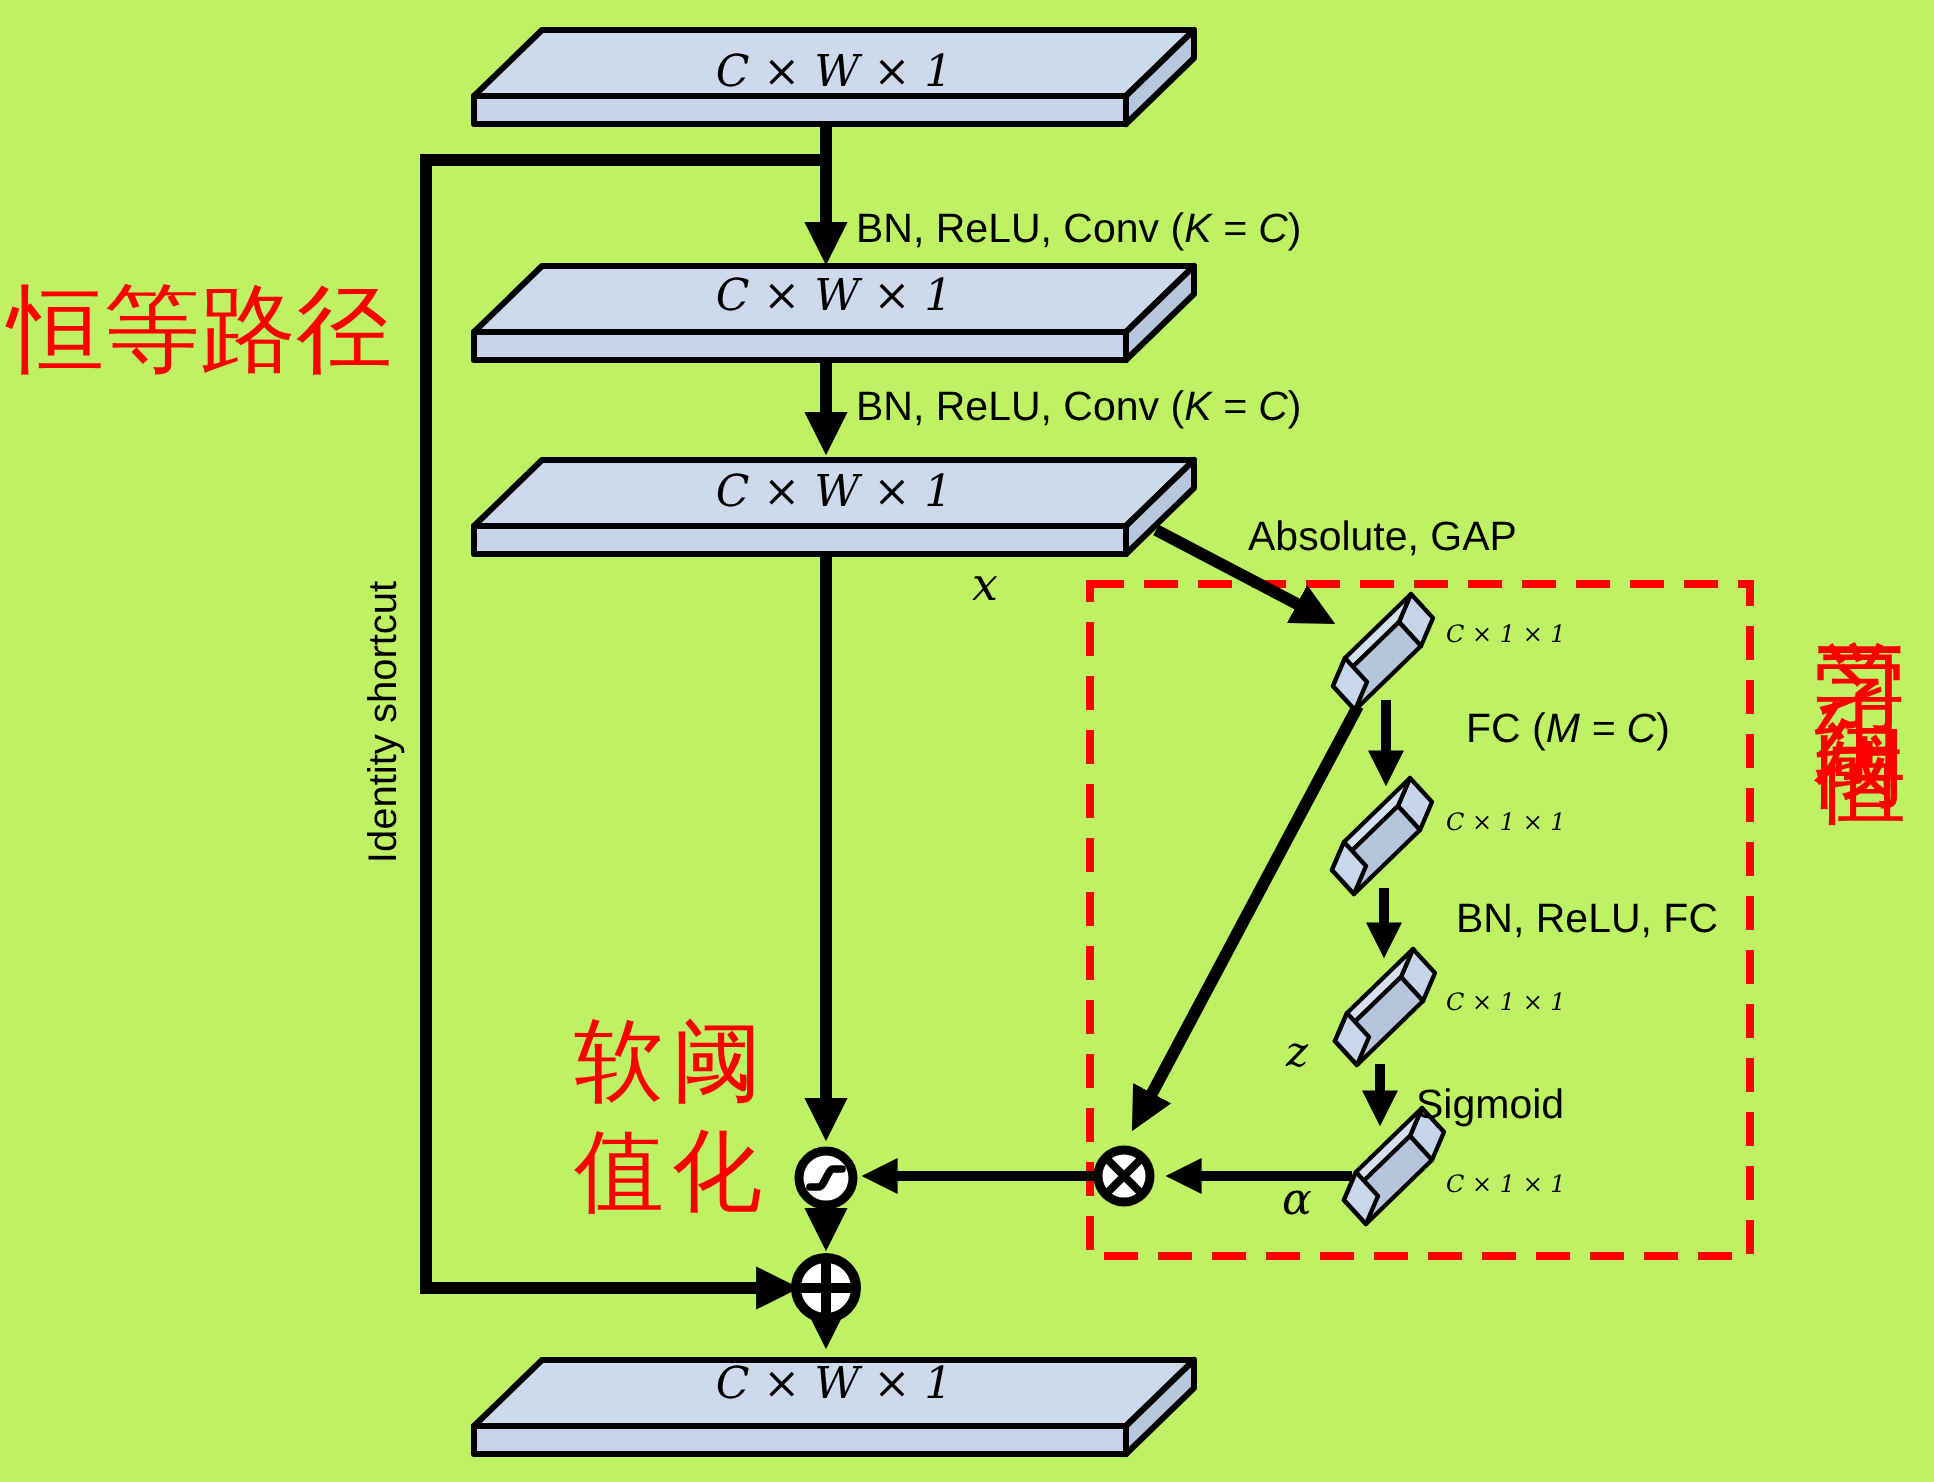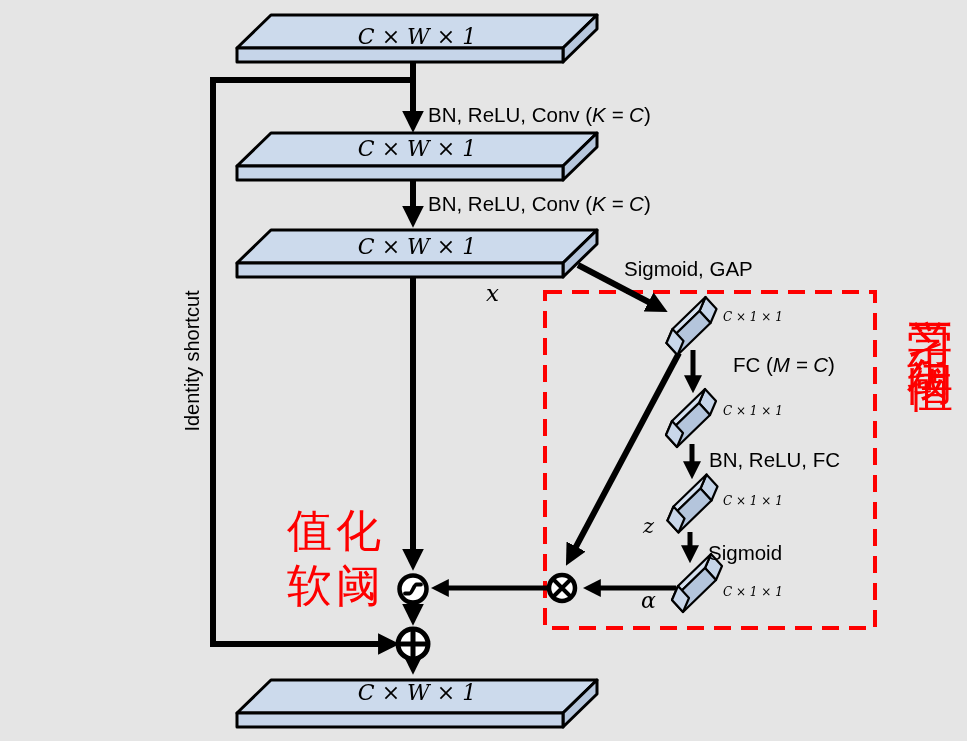--- a/index.html
+++ b/index.html
@@ -1,16 +1,16 @@
 <!DOCTYPE html>
 <html><head>
 <meta charset="utf-8">
 <style>
   html,body{margin:0;padding:0;background:#ffffff;}
-  .canvas{position:relative;width:967px;height:741px;background:#e5e5e5;overflow:hidden;
+  .canvas{position:relative;width:967px;height:741px;background:#bef264;overflow:hidden;
           font-family:"Liberation Sans",sans-serif;}
   .canvas svg{position:absolute;left:0;top:0;}
   .t{position:absolute;white-space:nowrap;color:#000;}
   .ann{font-size:20.5px;line-height:24px;}
   .math{font-family:Liberation Sans, sans-serif;font-style:italic;}
   .slab-label{font-family:"DejaVu Serif",serif;font-style:italic;font-size:22px;line-height:28px;
               width:190px;text-align:center;}
   .vec-label{font-family:"DejaVu Serif",serif;font-style:italic;font-size:12px;line-height:26px;}
   .var{font-family:"DejaVu Serif",serif;font-style:italic;}
   .red{color:#fe0000;}
@@ -114,34 +114,35 @@
 </svg>
 
 <div class="t slab-label" style="left:322px;top:23px">C × W × 1</div>
 <div class="t slab-label" style="left:322px;top:135px">C × W × 1</div>
 <div class="t slab-label" style="left:322px;top:233px">C × W × 1</div>
 <div class="t slab-label" style="left:322px;top:679px">C × W × 1</div>
 
 <div class="t ann" style="left:428px;top:103px"><span>BN, ReLU, Conv (</span><span class="math">K = C</span><span>)</span></div>
 <div class="t ann" style="left:428px;top:192px"><span>BN, ReLU, Conv (</span><span class="math">K = C</span><span>)</span></div>
 
-<div class="t ann" style="left:624px;top:257px">Sigmoid, GAP</div>
+<div class="t ann" style="left:624px;top:257px">Absolute, GAP</div>
 <div class="t vec-label" style="left:723px;top:304px">C × 1 × 1</div>
 <div class="t ann" style="left:733px;top:353px"><span>FC (</span><span class="math">M = C</span><span>)</span></div>
 <div class="t vec-label" style="left:723px;top:398px">C × 1 × 1</div>
-<div class="t ann" style="left:709px;top:448px">BN, ReLU, FC</div>
+<div class="t ann" style="left:728px;top:448px">BN, ReLU, FC</div>
 <div class="t vec-label" style="left:723px;top:488px">C × 1 × 1</div>
 <div class="t ann" style="left:708px;top:541px">Sigmoid</div>
 <div class="t vec-label" style="left:723px;top:579px">C × 1 × 1</div>
 
 <div class="t var" style="left:486px;top:280px;font-size:23px">x</div>
 <div class="t var" style="left:643px;top:514px;font-size:21px">z</div>
 <div class="t var" style="left:641px;top:588px;font-size:22px">α</div>
 
 <div class="t rot90" style="left:97px;top:349px">Identity shortcut</div>
 
+<div class="t red cn-h" style="left:4px;top:138px">恒等路径</div>
 <div class="t red cn-2l" style="left:284px;top:503px">
+      <span style="display:block">软阈</span>
       <span style="display:block">值化</span>
-      <span style="display:block">软阈</span>
     </div>
 <div class="t red cn-v" style="left:903px;top:283px;height:350px">学习一组阈值</div>
 
 </div>
 
 </body></html>

